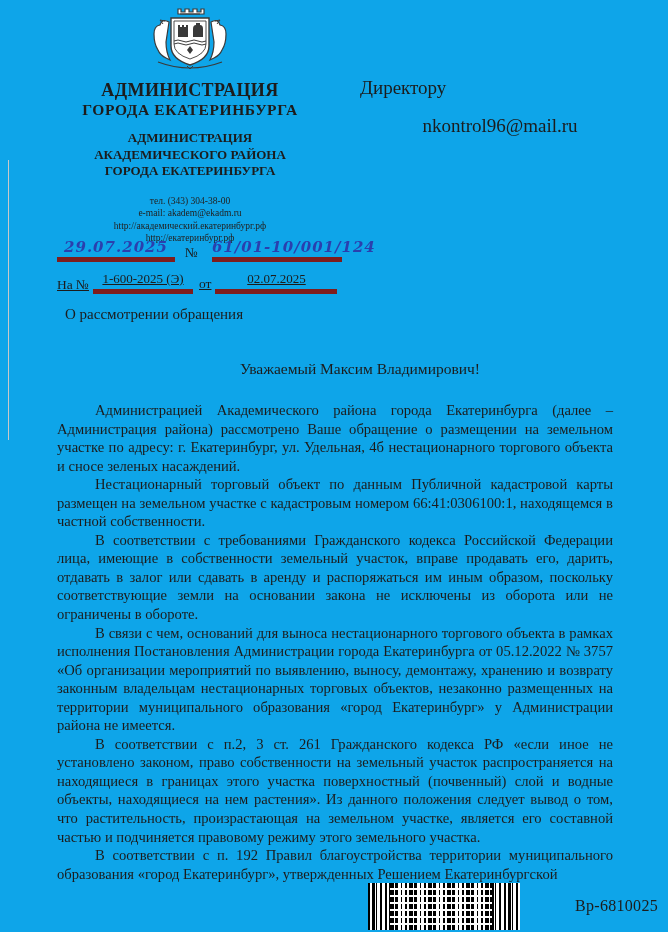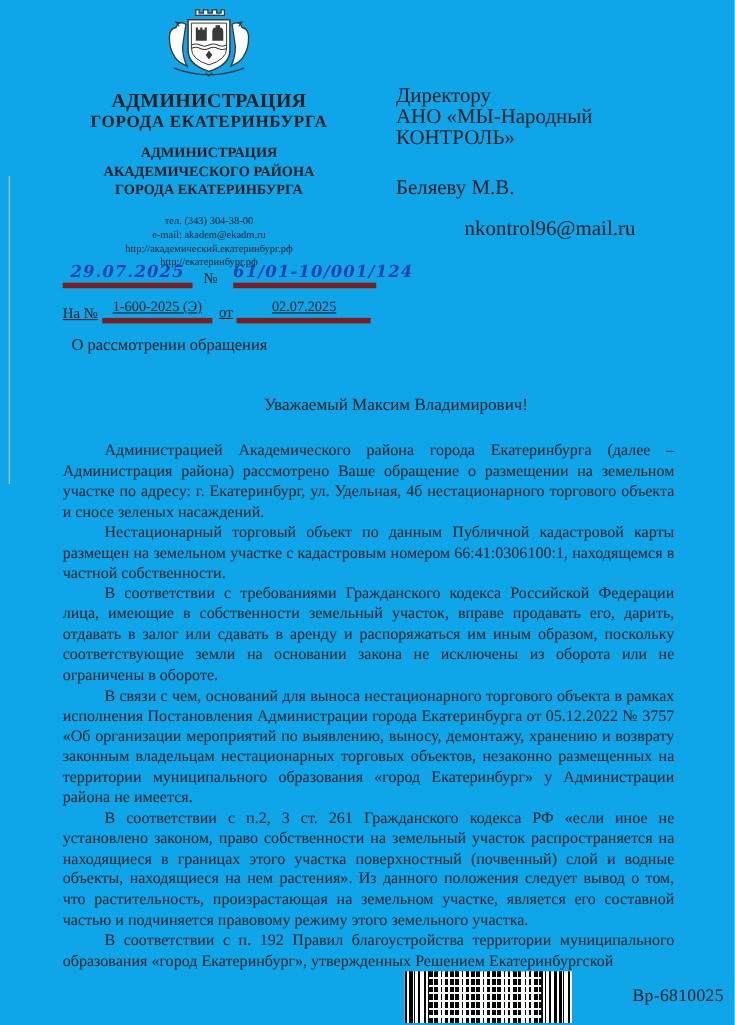--- a/index.html
+++ b/index.html
@@ -105,22 +105,20 @@
     <div class="contacts">
       <div>тел. (343) 304-38-00</div>
       <div>e-mail: akadem@ekadm.ru</div>
       <div>http://академический.екатеринбург.рф</div>
       <div>http://екатеринбург.рф</div>
     </div>
   </div>
 
   <div class="recipient">
     <p class="r1">Директору</p>
-    <p class="r2">АНО «МЫ-Народный КОНТРОЛЬ»</p>
-    <p class="r3">Беляеву М.В.</p>
     <p class="r4">nkontrol96@mail.ru</p>
   </div>
 
   <div class="ref-block">
     <div class="ref-row">
       <span class="u u-date hand">29.07.2025</span>
       <span class="nsign">№</span>
       <span class="u u-num hand">61/01-10/001/124</span>
     </div>
     <div class="ref-row second">

